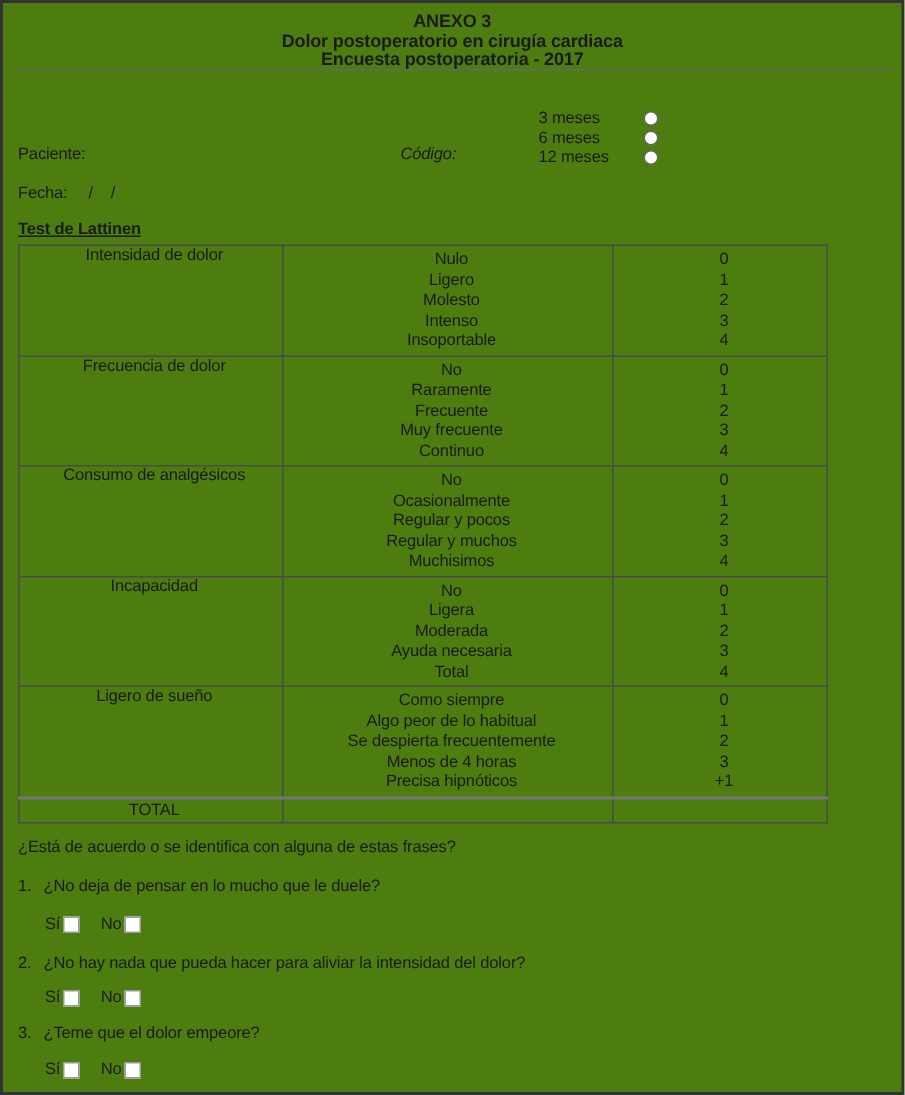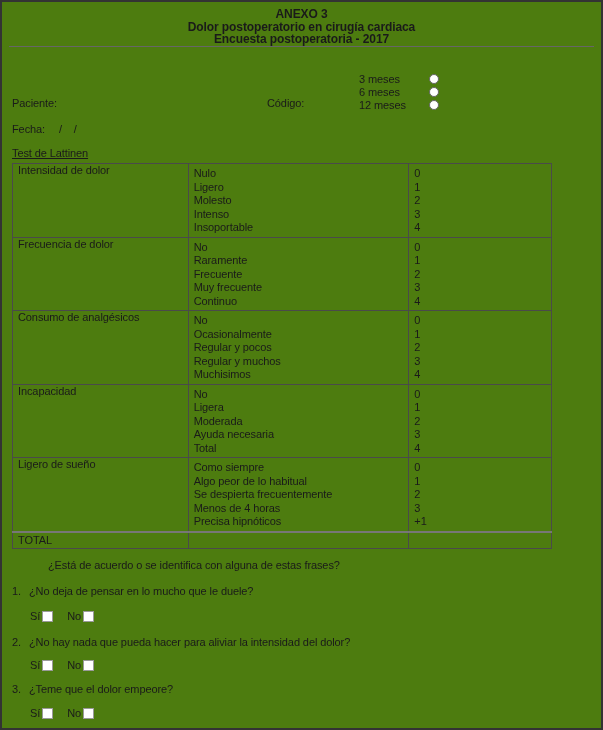--- a/index.html
+++ b/index.html
@@ -18,50 +18,50 @@
     overflow:hidden;
   }
   
   .header { position:absolute; top:6px; left:0; width:100%; text-align:center; }
   .header div { font-weight:bold; font-size:12px; line-height:12.5px; }
   .header-rule { position:absolute; top:44px; left:7px; right:7px; height:1px; background:#666666; }
 
   
   .label { font-size:11px;margin-top:24px; }
   .paciente { position:absolute; top:71px; left:10px; }
-  .codigo { position:absolute; top:71px; left:265px; }
+  .codigo { position:absolute; top:71px; left:265px;font-style:italic; }
   .codigo-opts { position:absolute; top:70px; left:357px; width:80px; }
   .codigo-opt { display:flex; align-items:center; height:13px; font-size:11px; }
   .radio {
     width:10px; height:10px; border:1px solid #666;
     border-radius:50%; margin-left:auto; background:#fff;
     flex:0 0 auto;
   }
   .fecha { position:absolute; top:121px; left:10px; font-size:11px; }
   .fecha .slashes { white-space:pre; margin-left:14px; }
 
   
   .test-title {
     position:absolute; top:145px; left:10px;
-    font-size:11px; font-weight:normal; text-decoration:underline;
+    font-size:11px; font-weight:bold; text-decoration:underline;
   }
   table.lattinen {
     position:absolute; top:161px; left:10px;
     width:540px; border-collapse:collapse;
     font-size:11px;
   }
-  table.lattinen td { border:1px solid #4a4a4a; vertical-align:top; }
+  table.lattinen td { border:1px solid #4a4a4a; vertical-align:top;text-align:center; }
   td.cat { width:176px; vertical-align:middle; padding-left:5px; }
   td.opts { width:221px; padding:3px 0 2px 5px;margin-top:32px; }
   td.pts  { width:143px; padding:3px 0 2px 5px; }
   .line { height:13.5px; line-height:13.5px; }
   tr.total td { border-top:2px solid #777; height:17px; padding-left:5px; vertical-align:middle; }
 
   
-  .q-intro { position:absolute; left:10px; font-size:11px;margin-left:36px; }
+  .q-intro { position:absolute; left:10px; font-size:11px; }
   .question { position:absolute; left:10px; font-size:11px; }
   .question .qnum { display:inline-block; width:17px; }
   .yesno { position:absolute; left:28px; display:flex; align-items:flex-end; font-size:11px; }
   .checkbox {
     display:inline-block; width:11px; height:11px;
     border:1px solid #9a9a9a; background:#fff;
     margin-left:2px; flex:0 0 auto;
   }
   .yesno .no-label { margin-left:14px; }
 </style>

